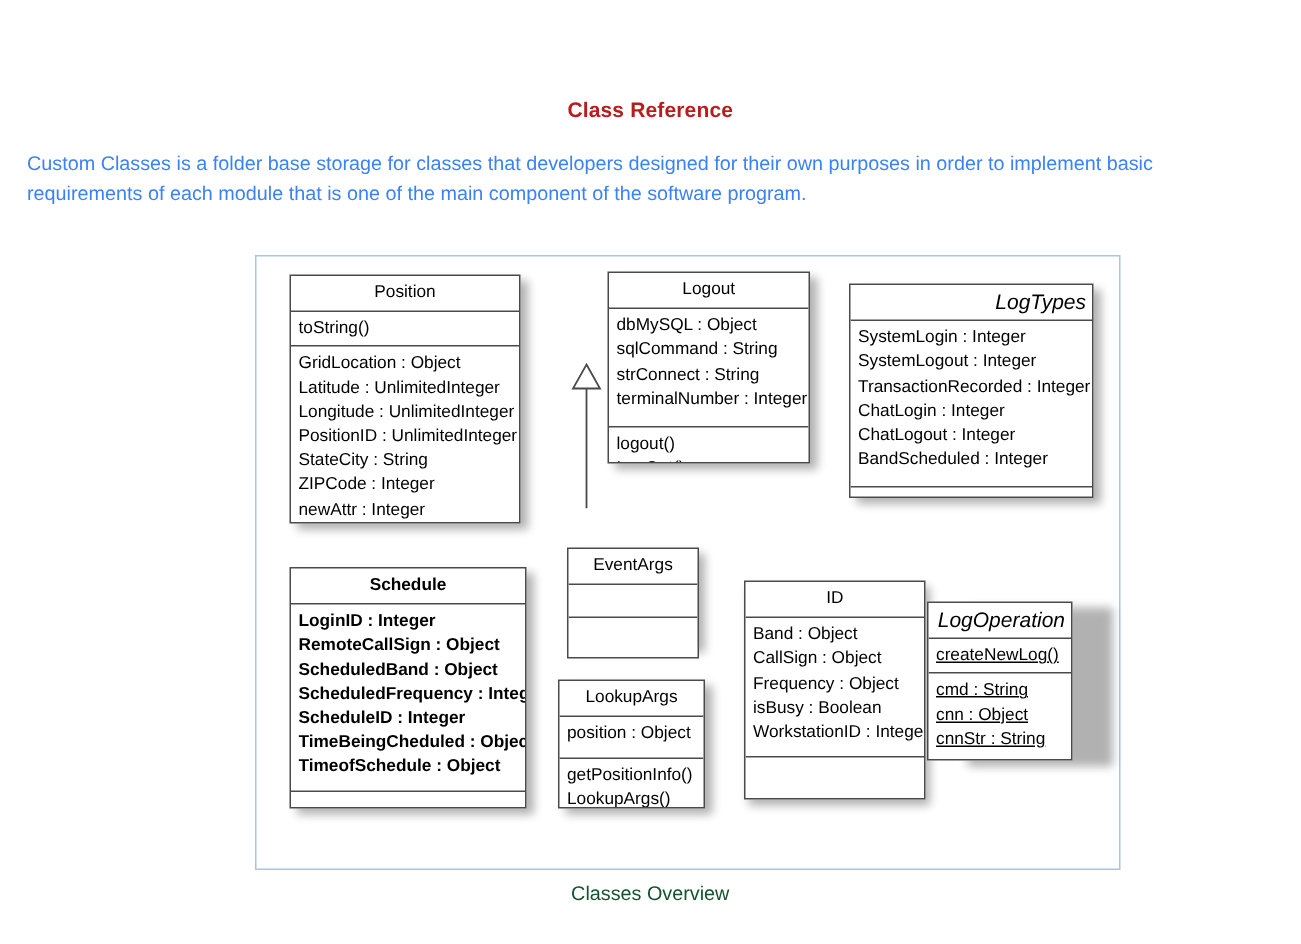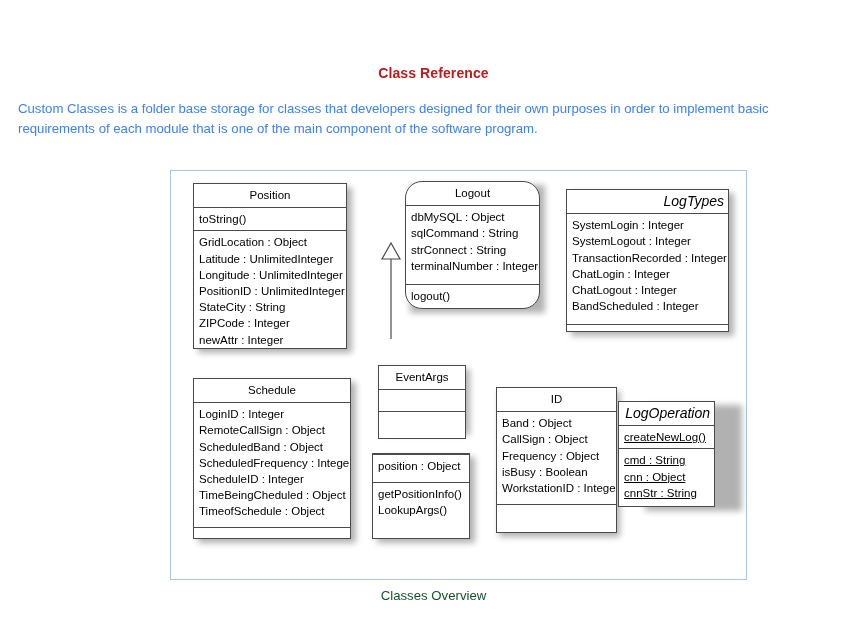--- a/index.html
+++ b/index.html
@@ -161,21 +161,21 @@
         <div class="row">Latitude : UnlimitedInteger</div>
         <div class="row">Longitude : UnlimitedInteger</div>
         <div class="row">PositionID : UnlimitedInteger</div>
         <div class="row">StateCity : String</div>
         <div class="row">ZIPCode : Integer</div>
         <div class="row">newAttr : Integer</div>
       </div>
     </div>
 
     <div class="uml-shadow" style="left:239px; top:14px; width:135px; height:128px;"></div>
-    <div class="uml-class" id="class-logout" style="left:234px; top:10px; width:135px; height:128px;border-radius:17px;">
+    <div class="uml-class" id="class-logout" style="left:234px; top:10px; width:135px; height:128px;">
       <div class="uml-name">Logout</div>
       <div class="uml-compartment" style="height:72px;">
         <div class="row">dbMySQL : Object</div>
         <div class="row">sqlCommand : String</div>
         <div class="row">strConnect : String</div>
         <div class="row">terminalNumber : Integer</div>
       </div>
       <div class="uml-compartment">
         <div class="row">logout()</div>
         <div class="row">LogOut()</div>
@@ -190,21 +190,21 @@
         <div class="row">SystemLogout : Integer</div>
         <div class="row">TransactionRecorded : Integer</div>
         <div class="row">ChatLogin : Integer</div>
         <div class="row">ChatLogout : Integer</div>
         <div class="row">BandScheduled : Integer</div>
       </div>
       <div class="uml-compartment empty"></div>
     </div>
 
     <div class="uml-shadow" style="left:27px; top:211px; width:158px; height:161px;"></div>
-    <div class="uml-class" id="class-schedule" style="left:22px; top:207px; width:158px; height:161px;">
+    <div class="uml-class" id="class-schedule" style="left:22px; top:207px; width:158px; height:161px;font-weight:bold;">
       <div class="uml-name">Schedule</div>
       <div class="uml-compartment" style="height:118px;">
         <div class="row">LoginID : Integer</div>
         <div class="row">RemoteCallSign : Object</div>
         <div class="row">ScheduledBand : Object</div>
         <div class="row">ScheduledFrequency : Integer</div>
         <div class="row">ScheduleID : Integer</div>
         <div class="row">TimeBeingCheduled : Object</div>
         <div class="row">TimeofSchedule : Object</div>
       </div>
@@ -213,20 +213,21 @@
 
     <div class="uml-shadow" style="left:211px; top:198px; width:88px; height:66px;"></div>
     <div class="uml-class" id="class-eventargs" style="left:207px; top:194px; width:88px; height:74px;">
       <div class="uml-name">EventArgs</div>
       <div class="uml-compartment empty" style="height:21px;"></div>
       <div class="uml-compartment empty" style="height:21px;"></div>
     </div>
 
     <div class="uml-shadow" style="left:206px; top:286px; width:98px; height:86px;"></div>
     <div class="uml-class" id="class-lookupargs" style="left:201px; top:282px; width:98px; height:86px;">
+      <div class="uml-name">LookupArgs</div>
       <div class="uml-compartment" style="height:21px;">
         <div class="row">position : Object</div>
       </div>
       <div class="uml-compartment">
         <div class="row">getPositionInfo()</div>
         <div class="row">LookupArgs()</div>
       </div>
     </div>
 
     <div class="uml-shadow" style="left:328px; top:220px; width:121px; height:146px;"></div>

